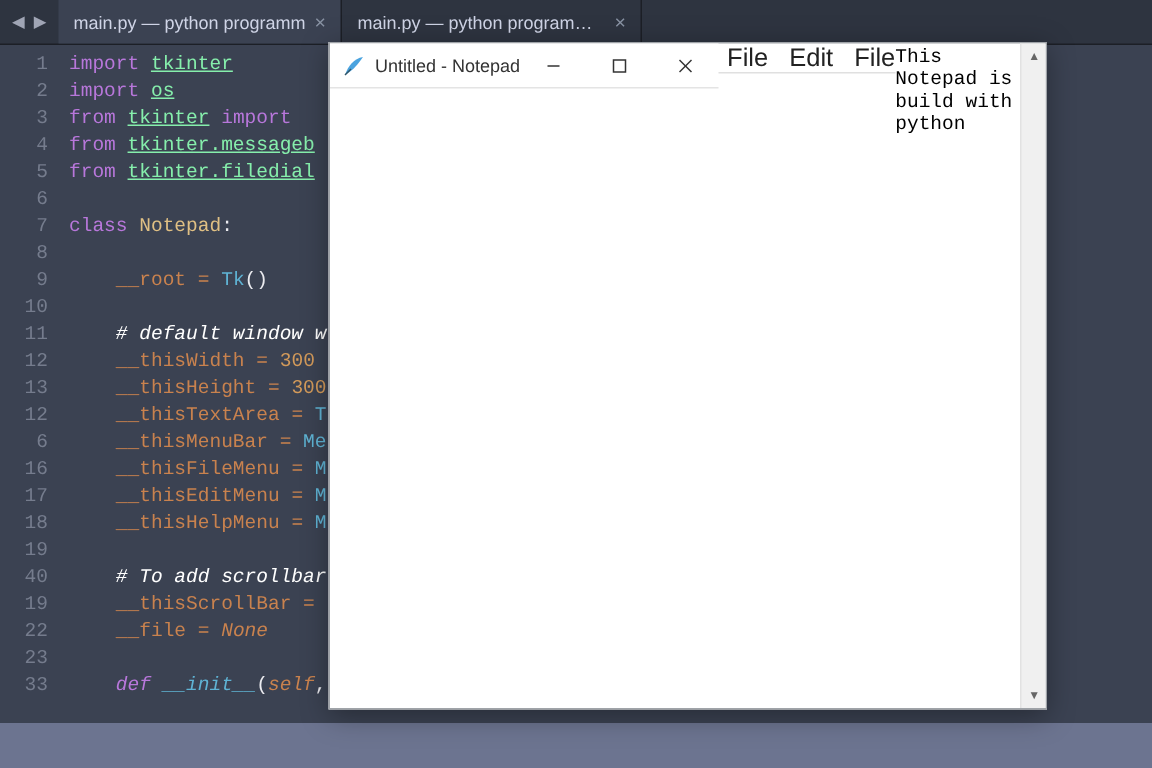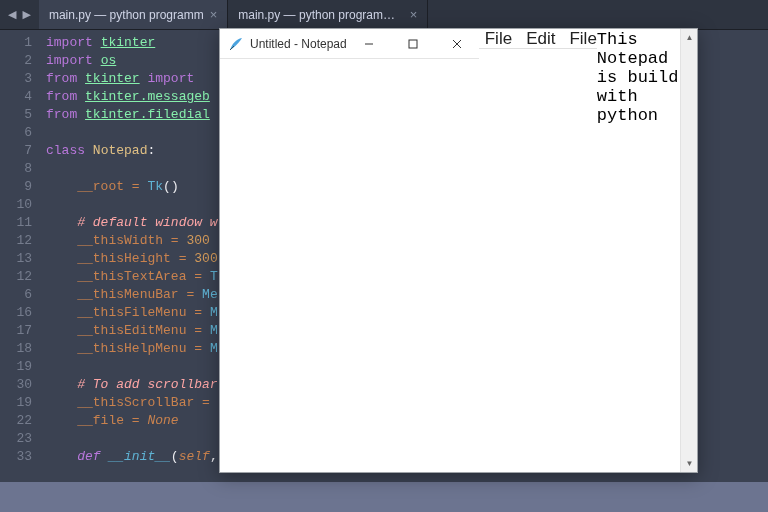--- a/index.html
+++ b/index.html
@@ -82,21 +82,21 @@
       white-space: pre;
     }
     .k-import { color: #b877db; }
     .k-from { color: #b877db; }
     .k-module { color: #86efac; text-decoration: underline; }
     .k-class { color: #b877db; }
     .k-classname { color: #e0c084; }
     .k-fn { color: #5fb3d4; margin-top: 39px; }
     .k-num { color: #d39a5a; }
     .k-op { color: #c9824e; }
-    .k-comment { color: #fca5a5; font-style: italic; }
+    .k-comment { color: #ffffff; font-style: italic; }
     .k-none { color: #c9824e; font-style: italic; }
     .k-def { color: #b877db; font-style: italic; }
     .k-defname { color: #5fb3d4; font-style: italic; text-align: center; }
     .k-attr { color: #c9824e; }
     .k-param { color: #c9824e; font-style: italic; }
 
     
     .notepad {
       position: absolute;
       left: 219px;
@@ -154,21 +154,21 @@
     .np-menu-item { cursor: pointer; }
     .np-body {
       flex: 1;
       position: relative;
       display: flex;
     }
     .np-text {
       flex: 1;
       padding: 1px 0;
       font-family: "Courier New", Courier, monospace;
-      font-size: 17px;
+      font-size: 13px;
       color: #000;
       white-space: pre-wrap;
     }
     .np-scroll {
       width: 17px;
       background: #f0f0f0;
       border-left: 1px solid #e2e2e2;
       position: relative;
     }
     .np-scroll-arrow {
@@ -222,21 +222,21 @@
     <div>10</div>
     <div>11</div>
     <div>12</div>
     <div>13</div>
     <div>12</div>
     <div>6</div>
     <div>16</div>
     <div>17</div>
     <div>18</div>
     <div>19</div>
-    <div>30</div>
+    <div>40</div>
     <div>19</div>
     <div>22</div>
     <div>23</div>
     <div>33</div>
   </div>
   <div class="code"><div><span class="k-import">import</span> <span class="k-module">tkinter</span></div><div><span class="k-import">import</span> <span class="k-module">os</span></div><div><span class="k-from">from</span> <span class="k-module">tkinter</span> <span class="k-import">import</span> <span></span></div><div><span class="k-from">from</span> <span class="k-module">tkinter.messageb</span></div><div><span class="k-from">from</span> <span class="k-module">tkinter.filedial</span></div><div>&nbsp;</div><div><span class="k-class">class</span> <span class="k-classname">Notepad</span><span>:</span></div><div>&nbsp;</div><div>    <span class="k-attr">__root</span> <span class="k-op">=</span> <span class="k-fn">Tk</span><span>()</span></div><div>&nbsp;</div><div>    <span class="k-comment"># default window w</span></div><div>    <span class="k-attr">__thisWidth</span> <span class="k-op">=</span> <span class="k-num">300</span></div><div>    <span class="k-attr">__thisHeight</span> <span class="k-op">=</span> <span class="k-num">300</span></div><div>    <span class="k-attr">__thisTextArea</span> <span class="k-op">=</span> <span class="k-fn">T</span></div><div>    <span class="k-attr">__thisMenuBar</span> <span class="k-op">=</span> <span class="k-fn">Me</span></div><div>    <span class="k-attr">__thisFileMenu</span> <span class="k-op">=</span> <span class="k-fn">M</span></div><div>    <span class="k-attr">__thisEditMenu</span> <span class="k-op">=</span> <span class="k-fn">M</span></div><div>    <span class="k-attr">__thisHelpMenu</span> <span class="k-op">=</span> <span class="k-fn">M</span></div><div>&nbsp;</div><div>    <span class="k-comment"># To add scrollbar</span></div><div>    <span class="k-attr">__thisScrollBar</span> <span class="k-op">=</span></div><div>    <span class="k-attr">__file</span> <span class="k-op">=</span> <span class="k-none">None</span></div><div>&nbsp;</div><div>    <span class="k-def">def</span> <span class="k-defname">__init__</span><span>(</span><span class="k-param">self</span><span>,</span></div></div>
 </div>
 
 <div class="status-bar"></div>
 

